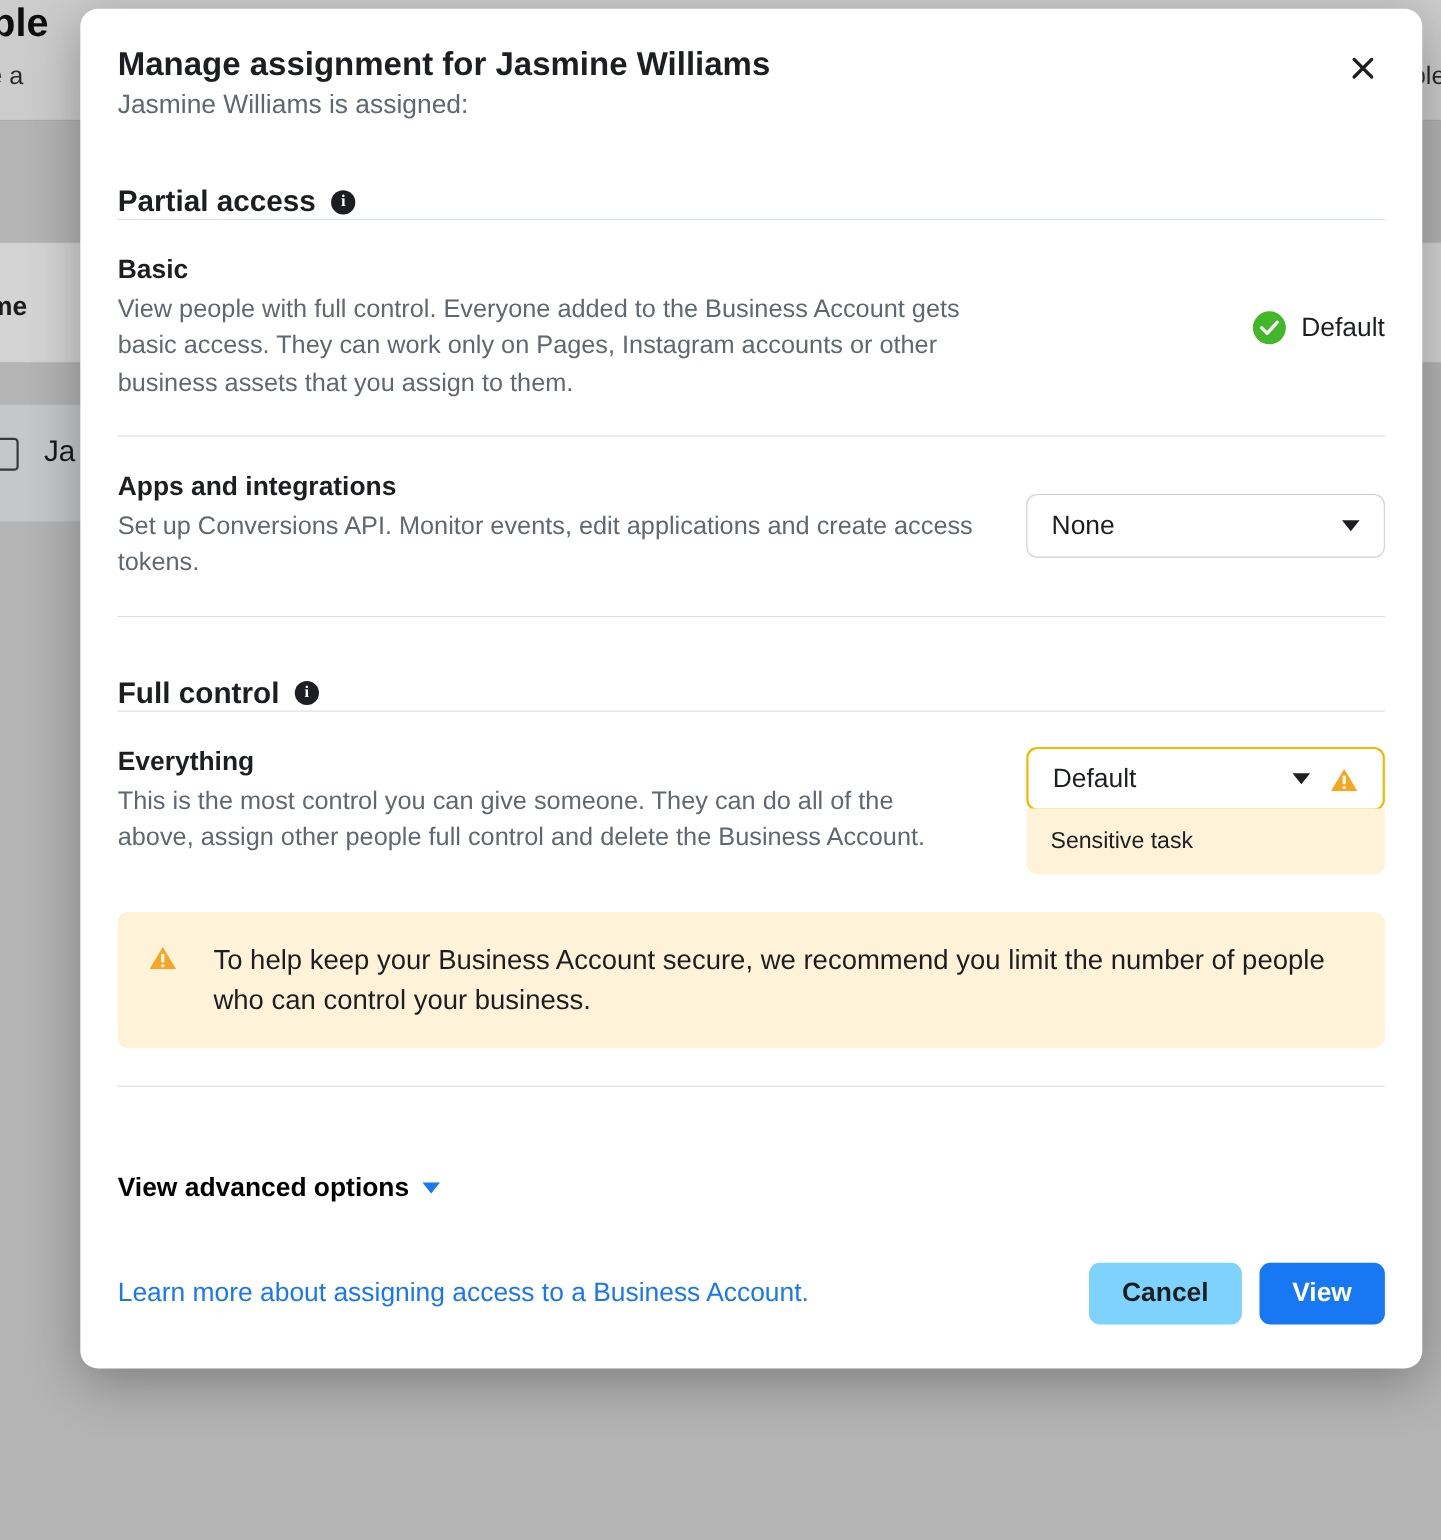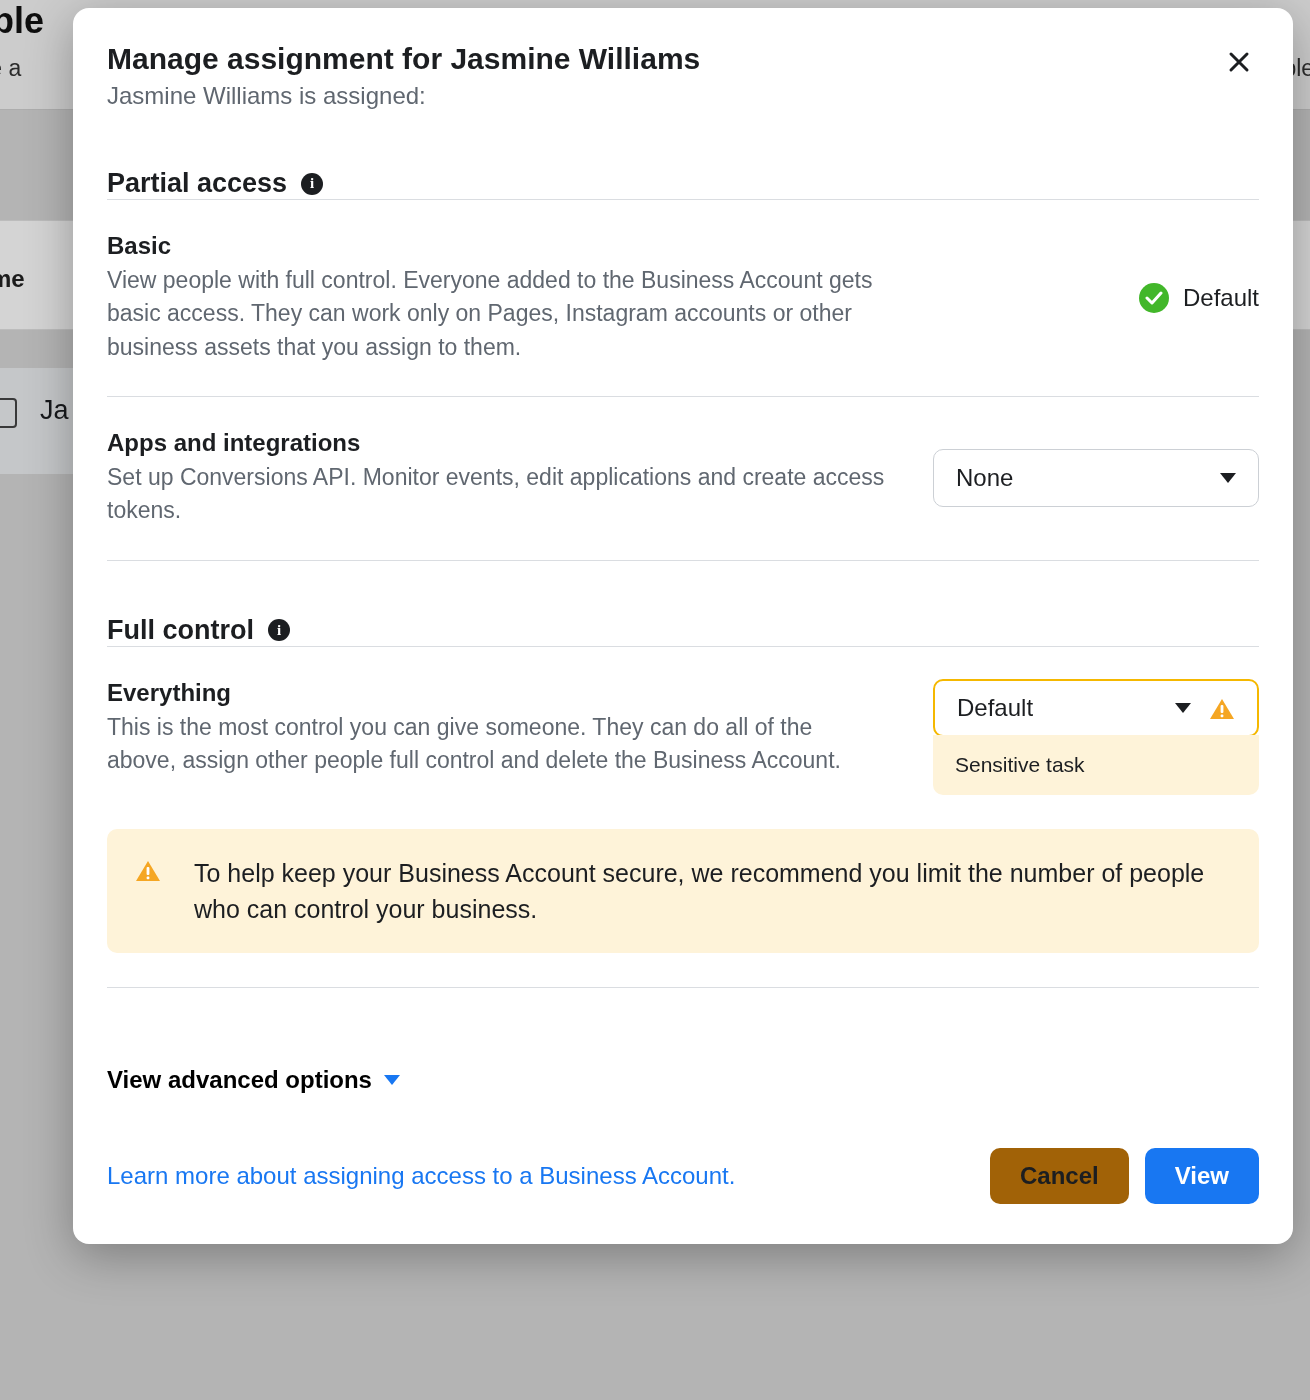--- a/index.html
+++ b/index.html
@@ -294,21 +294,21 @@
       padding: 0 30px;
       border-radius: 10px;
       font-size: 24px;
       font-weight: 600;
       border: none;
       cursor: pointer;
       display: flex;
       align-items: center;
     }
     .btn-cancel {
-      background: #a16207;
+      background: #7dd3fc;
       color: #1c1e21;
     }
     .btn-save {
       background: #1877f2;
       color: #fff;
     }
   </style>
 </head>
 <body>
 

